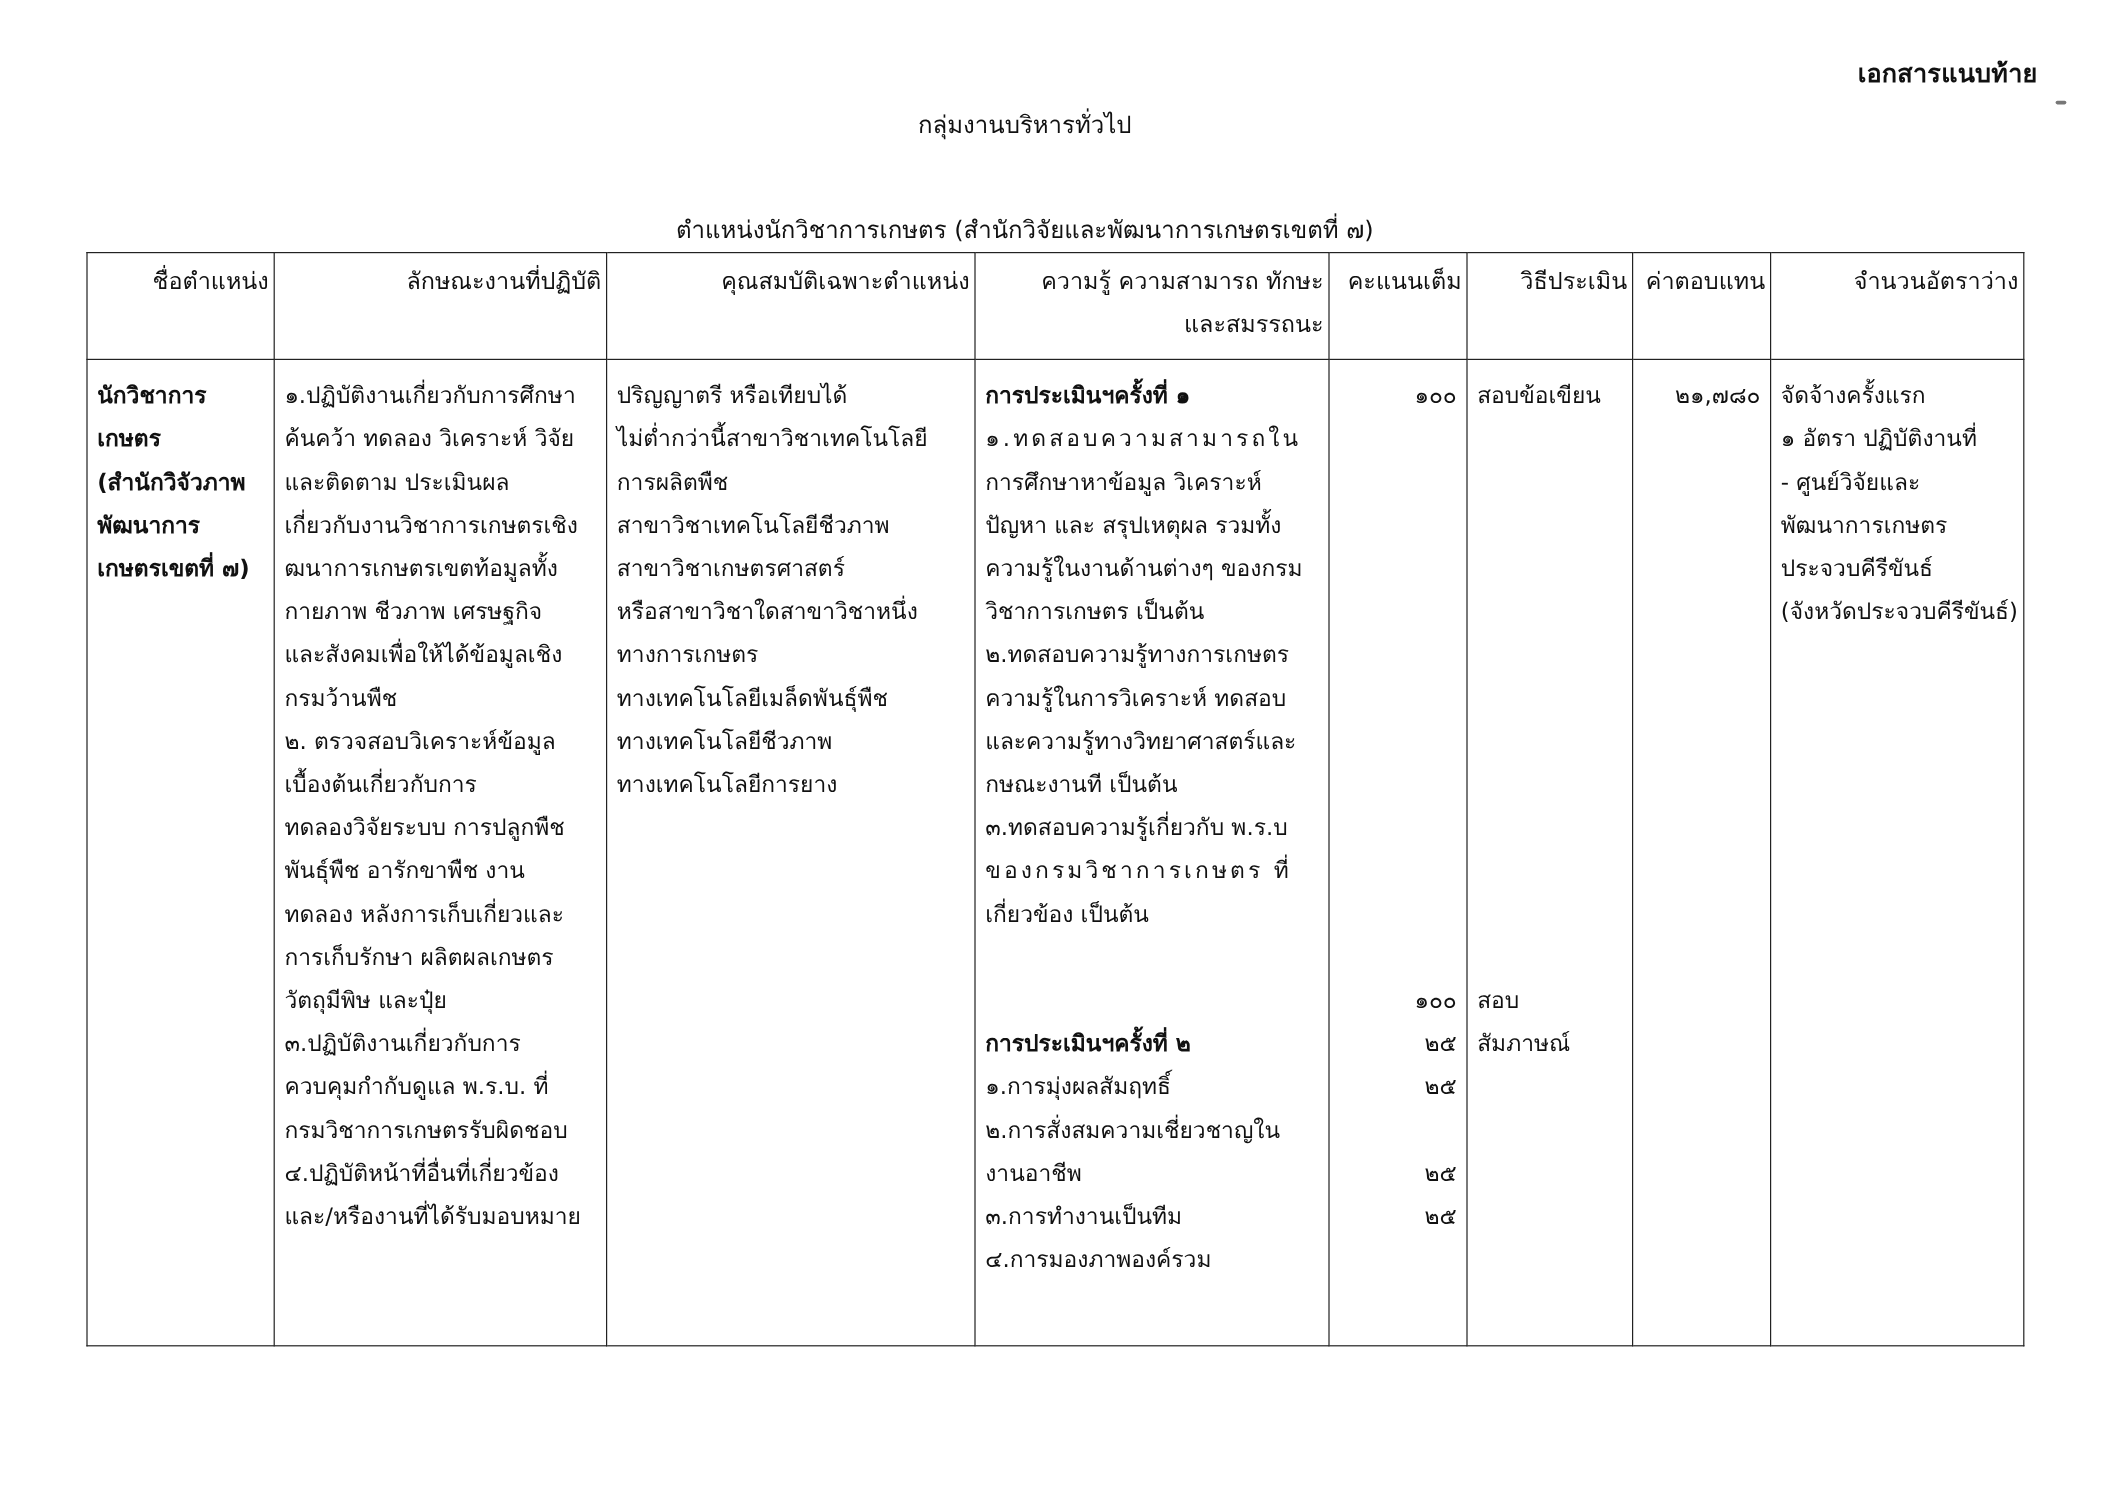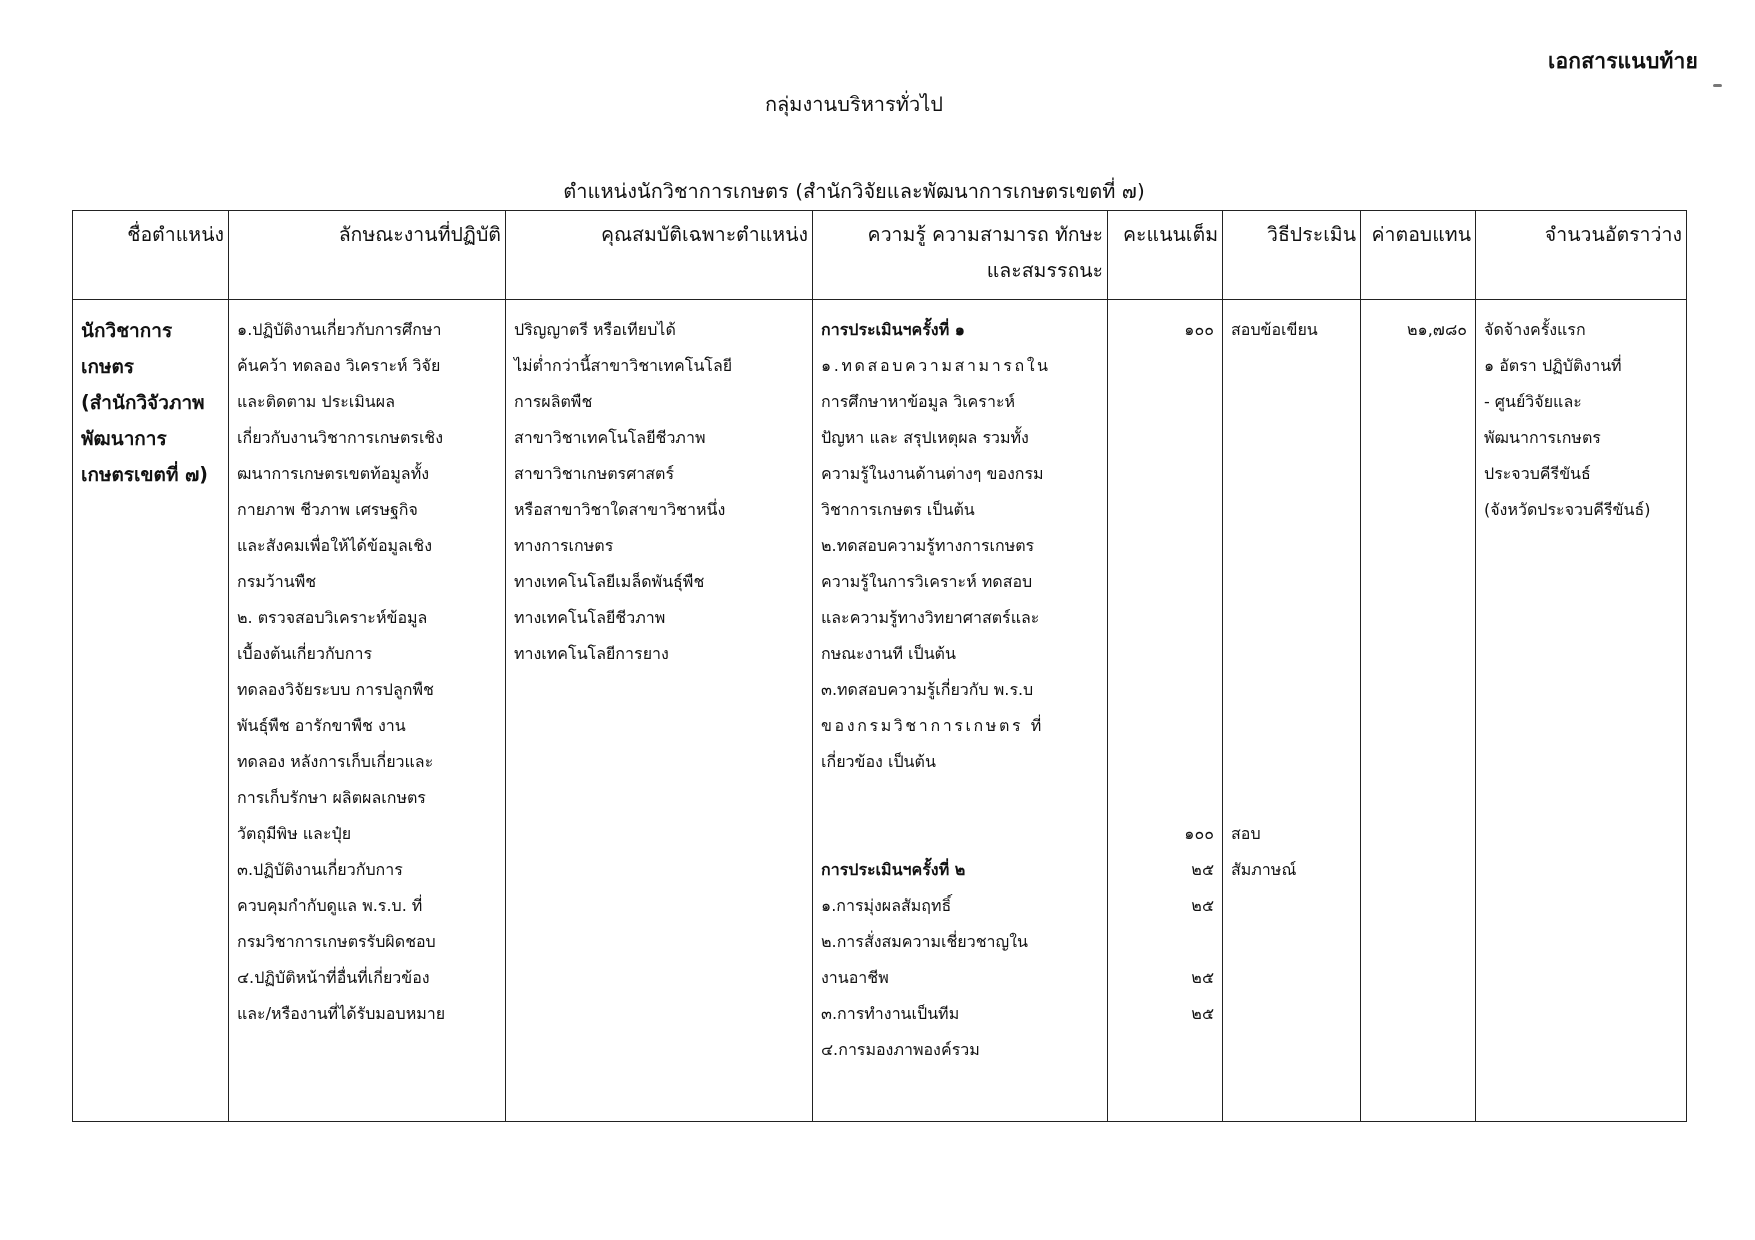--- a/index.html
+++ b/index.html
@@ -35,21 +35,21 @@
     font-weight: normal; text-align: right; height: 82px;
     padding: 6px 4px 0 4px; line-height: 36px; font-size: 19.5px;
   }
   table.doc td { padding: 12px 8px 0 8px; }
   .num-cell { text-align: right; }
   .line { display: block; white-space: nowrap; }
   .bold { font-weight: bold; }
   .spaced { letter-spacing: 2.6px; }
   .gap { display: block; height: 72px; }
   .small-gap { display: block; height: 36px; }
-  .thin { font-size: 16px; margin-left: 40px; }
+  .thin { font-size: 19px; margin-left: 40px; }
 </style>
 </head>
 <body>
 
 <div class="attach-label">เอกสารแนบท้าย</div>
 <div class="scan-mark"></div>
 
 <div class="title-1">กลุ่มงานบริหารทั่วไป</div>
 <div class="title-2">ตำแหน่งนักวิชาการเกษตร (สำนักวิจัยและพัฒนาการเกษตรเขตที่ ๗)</div>
 

